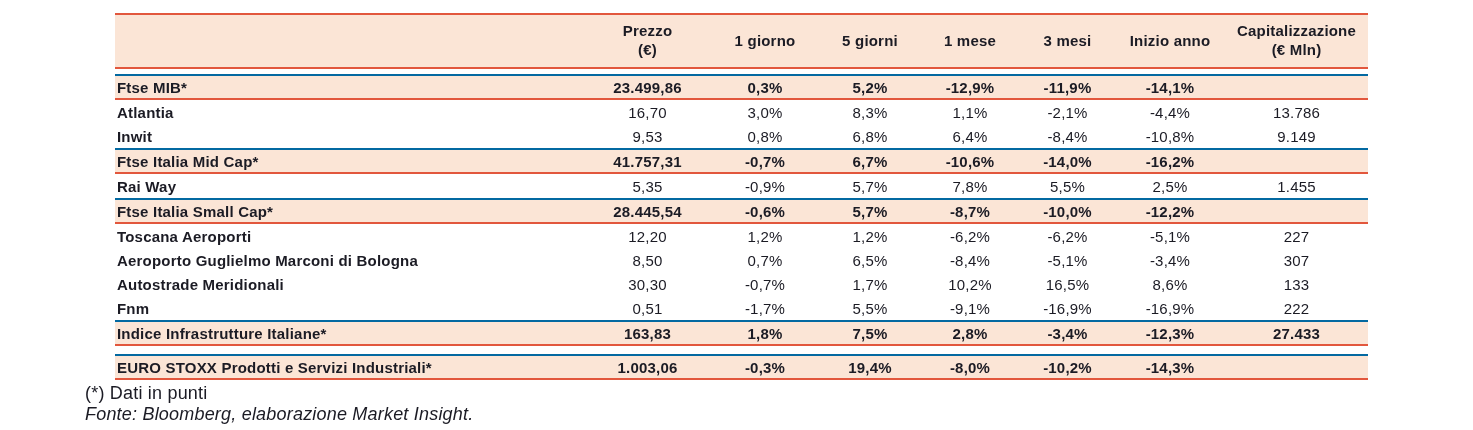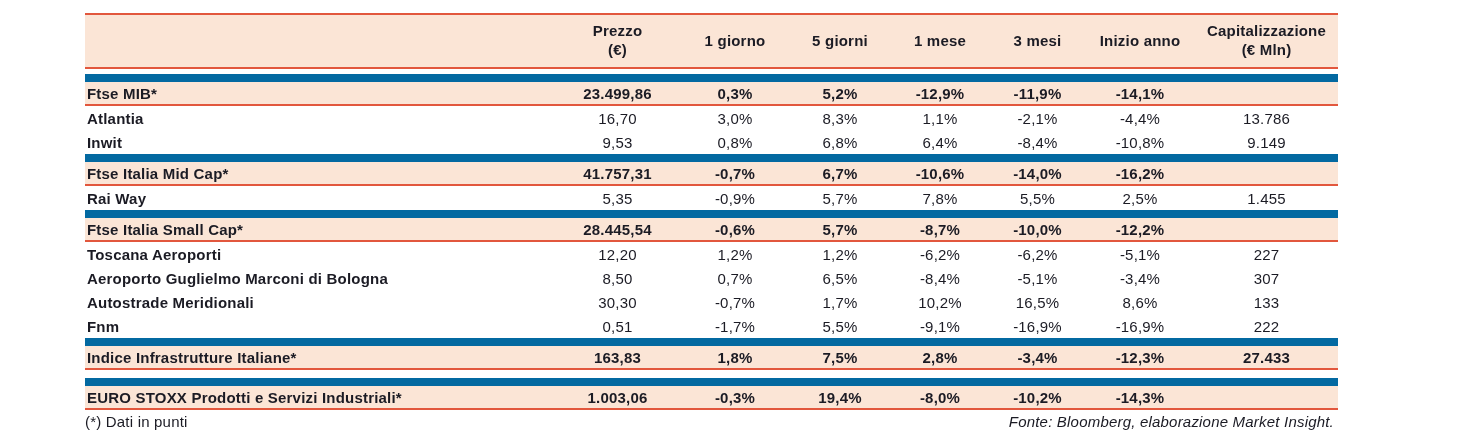--- a/index.html
+++ b/index.html
@@ -14,21 +14,21 @@
   }
   .page {
     position: relative;
     width: 1473px;
     height: 430px;
   }
   table.mkt {
     border-collapse: collapse;
     table-layout: fixed;
     width: 1253px;
-    margin: 13px 0 0 85px;
+    margin: 13px 0 0 115px;
     font-size: 15px;
     letter-spacing: 0.2px;
   }
   table.mkt th, table.mkt td {
     padding: 0 2px;
     overflow: hidden;
     white-space: nowrap;
   }
   
   tr.head th {
@@ -43,37 +43,38 @@
     line-height: 1.25;
     font-size: 15px;
   }
   tr.head th.name { text-align: left; }
   
   tr.gap-row td { height: 5px; background: #ffffff; border: none; padding: 0; }
   tr.spacer-row td { height: 8px; background: #ffffff; border: none; padding: 0; }
   
   tr.band td {
     background: #fbe5d6;
-    border-top: 8px solid #0369a1;
+    border-top: 2px solid #0369a1;
     border-bottom: 2px solid #e2573d;
     font-weight: bold;
     height: 22px;
   }
   
   tr.stock td { background: #ffffff; height: 24px; }
   td.name { text-align: left; padding-left: 3px; font-weight: bold; }
   td.num  { text-align: center; }
   .footer {
     width: 1253px;
     margin: 3px 0 0 85px;
     display: flex;
     justify-content: space-between;
-    align-items: center;
-    font-size: 15px;
+    align-items: flex-start;
+    font-size: 18px;
     letter-spacing: 0.2px;
+    flex-direction: column;
   }
   .footer .source { font-style: italic; padding-right: 4px; }
 </style>
 </head>
 <body>
 
 <div class="page">
 
   <table class="mkt">
     <colgroup>

